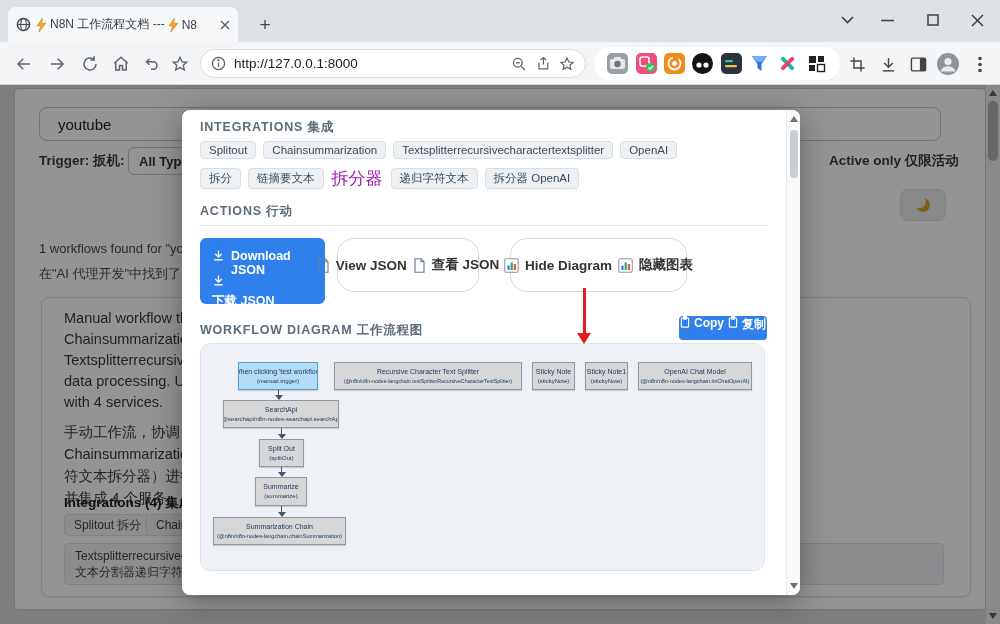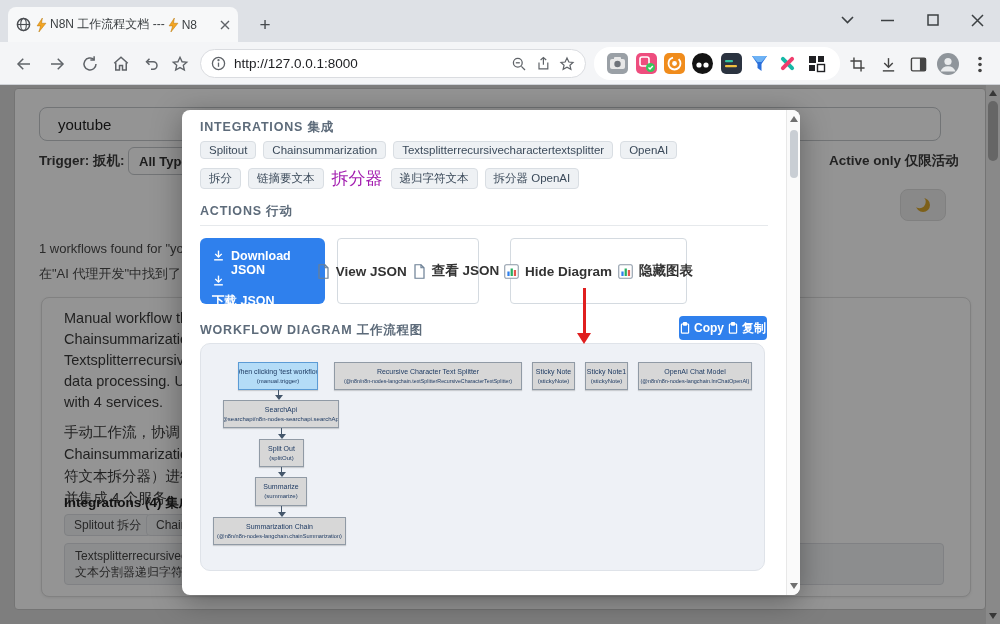--- a/index.html
+++ b/index.html
@@ -50,22 +50,22 @@
 
   
   .modal { position:absolute; left:182px; top:25px; width:618px; height:485px; background:#ffffff; border-radius:8px; box-shadow:0 6px 30px rgba(0,0,0,.35); }
   .sec-head { position:absolute; left:18px; font-size:12.5px; font-weight:bold; color:#5d6b7a; letter-spacing:.8px; }
   .tagrow { position:absolute; left:18px; display:flex; align-items:center; gap:7px; }
   .tag { background:#eef1f4; border:1px solid #d9dee3; border-radius:4px; font-size:11.5px; color:#3b4a5a; padding:2px 8px; white-space:nowrap; }
   .tag-big { font-size:17px; color:#a21caf; font-weight:400; margin:0 1px; white-space:nowrap; }
   .mhr { position:absolute; left:18px; right:32px; top:115px; border-top:1px solid #e6e9ec; }
   .btn-dl { position:absolute; left:18px; top:128px; width:125px; height:66px; background:#2f80ed; border-radius:6px; color:#fff; padding:11px 0 0 12px; }
   .dl-line { display:flex; align-items:flex-start; gap:6px; height:22px; font-size:12.5px; font-weight:bold; }
-  .btn-ghost { position:absolute; top:128px; height:66px; background:#fff; border:1px solid #d4dae0; border-radius:4px; display:flex; align-items:center; justify-content:center; gap:6px; font-size:13.5px; font-weight:bold; color:#333; white-space:nowrap; }
-  .btn-copy { position:absolute; left:497px; top:206px; width:88px; height:24px; background:#2f80ed; border-radius:4px; color:#fff; font-size:12px; font-weight:bold; display:flex; align-items:center; justify-content:center; gap:4px; }
+  .btn-ghost { position:absolute; top:128px; height:54px; background:#fff; border:1px solid #d4dae0; border-radius:17px; display:flex; align-items:center; justify-content:center; gap:6px; font-size:13.5px; font-weight:bold; color:#333; white-space:nowrap; }
+  .btn-copy { position:absolute; left:497px; top:206px; width:88px; height:24px; background:#2f80ed; border-radius:4px; color:#fff; font-size:12px; font-weight:bold; display:flex; align-items:flex-start; justify-content:center; gap:4px; }
   .diagram { position:absolute; left:18px; top:233px; width:565px; height:228px; background:#eef1f6; border:1px solid #dfe3e9; border-radius:10px; }
   .dnode { position:absolute; background:#d7d7d7; border:1px solid #909aa5; box-shadow:0 1px 1px rgba(0,0,0,.15); display:flex; flex-direction:column; align-items:center; justify-content:center; overflow:hidden; text-align:center; }
   .dnode .t { font-size:7px; line-height:10px; color:#1f3b63; white-space:nowrap; }
   .dnode .s { font-size:6px; line-height:9px; color:#1f3b63; white-space:nowrap; }
   .dnode.blue { background:#b4dcf7; border-color:#5b9bd5; }
   .conn { position:absolute; width:9px; display:flex; flex-direction:column; align-items:center; }
   .conn .ln { width:1.5px; flex:1; background:#44566b; }
   .conn .hd { width:0; height:0; border-left:4px solid transparent; border-right:4px solid transparent; border-top:5px solid #44566b; }
   .red-arrow { position:absolute; left:395px; top:178px; width:15px; height:56px; z-index:5; }
   .red-arrow .shaft { position:absolute; left:6px; top:0; width:3px; height:45px; background:#e01f1f; }

